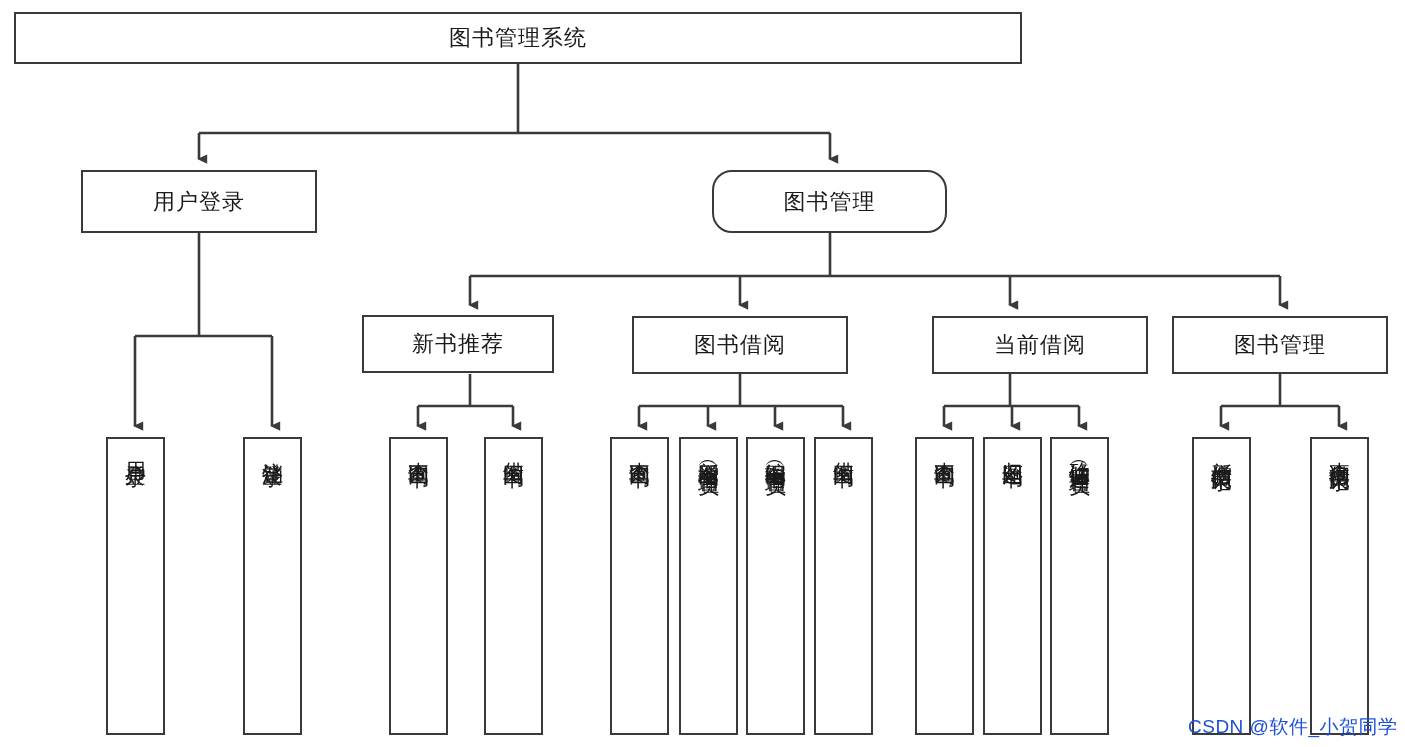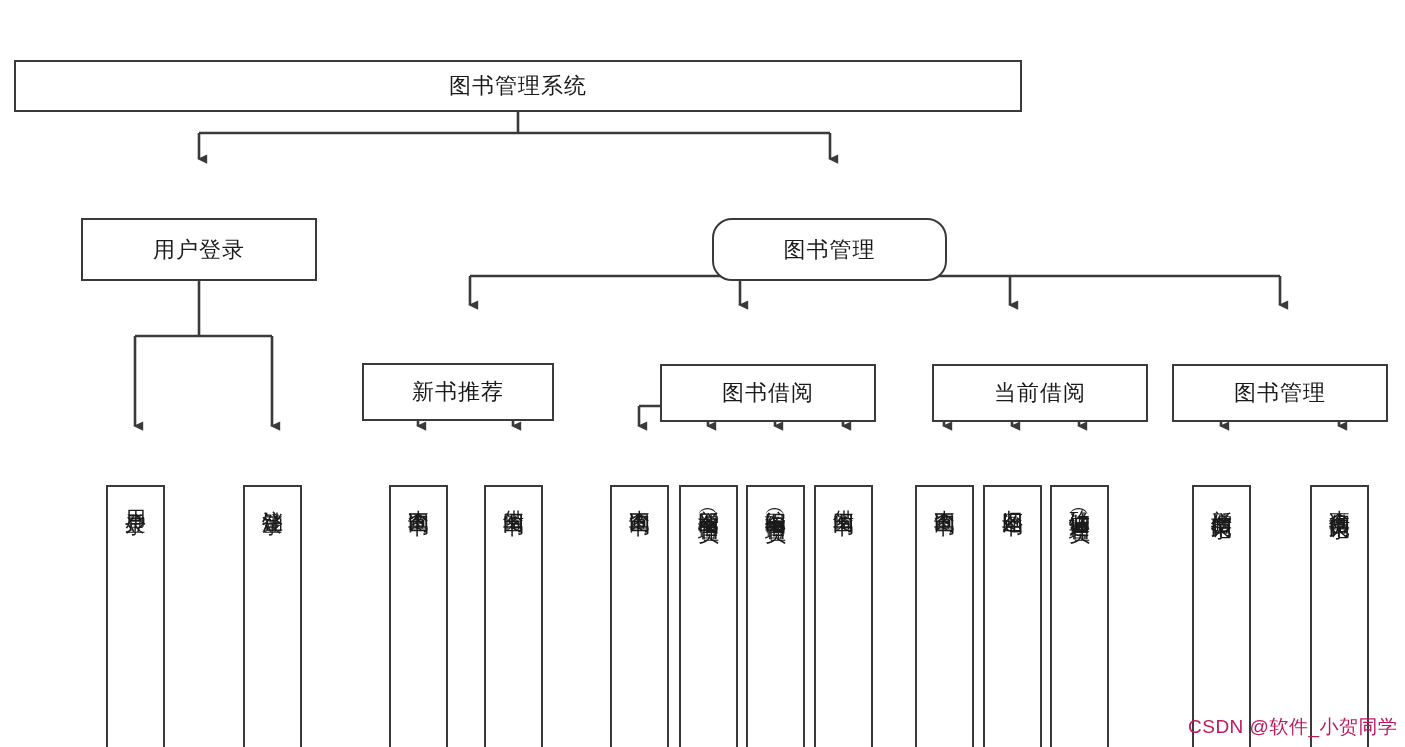--- a/index.html
+++ b/index.html
@@ -28,21 +28,20 @@
   }
   .node {
     position: absolute;
     background: #ffffff;
     border: 2.4px solid #3a3a3a;
     display: flex;
     align-items: center;
     justify-content: center;
     text-align: center;
     line-height: 1.18;
-    margin-top: 48px;
   }
   .node-label {
     display: block;
     white-space: pre-line;
   }
   
   .h-node .node-label {
     font-size: 22px;
     letter-spacing: 1px;
   }
@@ -59,21 +58,21 @@
     font-size: 21px;
     line-height: 1.05;
     letter-spacing: 2px;
     white-space: nowrap;
   }
   #watermark {
     position: absolute;
     left: 1188px;
     top: 714px;
     font-size: 19px;
-    color: #be185d;
+    color: #1d4ed8;
     white-space: nowrap;
     letter-spacing: 0.5px;
     font-family: "Liberation Sans", "DejaVu Sans", sans-serif;
   }
 </style>
 </head>
 <body>
 
 <div id="canvas">
 
@@ -134,21 +133,21 @@
   <div class="node h-node" style="left:81px;top:170px;width:236px;height:63px;">
     <span class="node-label">用户登录</span>
   </div>
   <div class="node h-node" style="left:712px;top:170px;width:235px;height:63px;border-radius:20px;">
     <span class="node-label">图书管理</span>
   </div>
 
   <div class="node h-node" style="left:362px;top:315px;width:192px;height:58px;">
     <span class="node-label">新书推荐</span>
   </div>
-  <div class="node h-node" style="left:660px;top:316px;width:216px;height:58px;">
+  <div class="node h-node" style="left:632px;top:316px;width:216px;height:58px;">
     <span class="node-label">图书借阅</span>
   </div>
   <div class="node h-node" style="left:932px;top:316px;width:216px;height:58px;">
     <span class="node-label">当前借阅</span>
   </div>
   <div class="node h-node" style="left:1172px;top:316px;width:216px;height:58px;">
     <span class="node-label">图书管理</span>
   </div>
 
   <div class="node v-node" style="left:106px;top:437px;width:59px;height:298px;">

